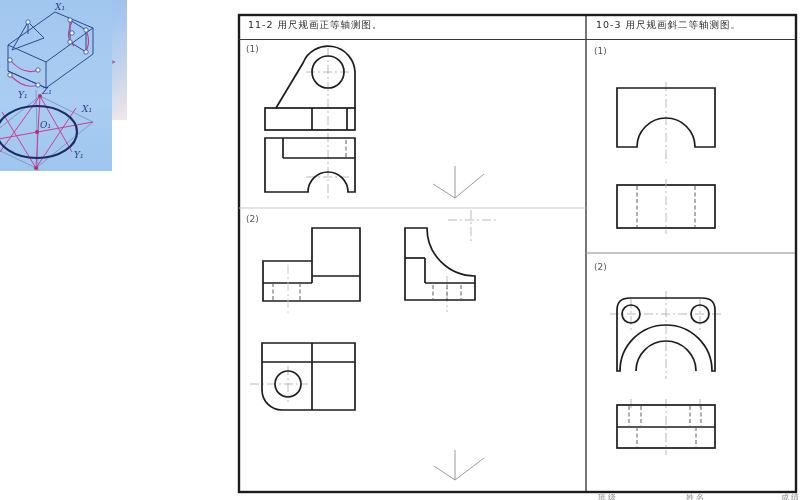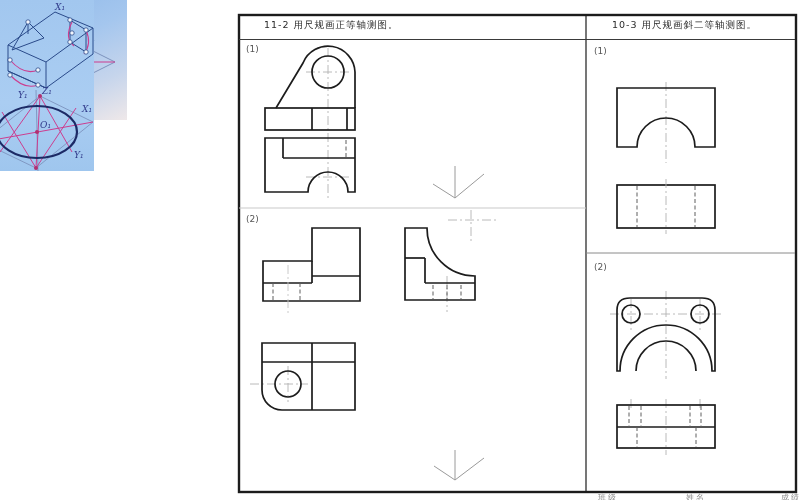--- a/index.html
+++ b/index.html
@@ -3,24 +3,24 @@
 <meta charset="utf-8">
 <style>
   html,body{margin:0;padding:0;}
   body{
     width:800px;height:500px;overflow:hidden;position:relative;
     background:#ffffff;font-family:"DejaVu Sans",sans-serif;
   }
   .fig{position:absolute;}
   #fig1{left:0;top:33;width:127px;height:120px;
     background:linear-gradient(155deg,#8fb9e9 0%,#a4c6ee 40%,#c6d5ec 72%,#efe8e9 100%);}
-  #fig2{left:0;top:178;width:94px;height:171px;
+  #fig2{left:0;top:178;width:112px;height:171px;
     background:linear-gradient(180deg,#a2c7ef 0%,#aacdf2 60%,#9fc6ee 100%);}
   .sheet-text{position:absolute;color:#2a2a2a;white-space:nowrap;}
-  .hdr{font-size:9.5px;letter-spacing:1px;margin-left:16px;}
+  .hdr{font-size:9.5px;letter-spacing:1px;}
   .plabel{font-size:9px;color:#555;}
   .foot{font-size:8px;color:#8a8a8a;letter-spacing:2px;}
   svg text{font-family:"DejaVu Serif",serif;}
   .lbl{font-size:10px;font-style:italic;fill:#19266b;}
   .lbl2{font-size:9px;font-style:italic;fill:#303a8a;}
 </style>
 </head>
 <body>
 
 <div id="fig1" class="fig">

